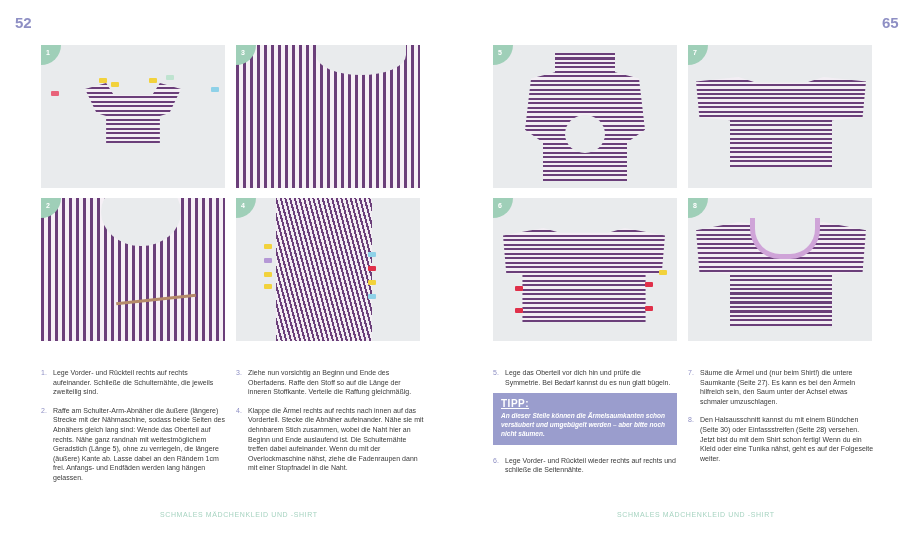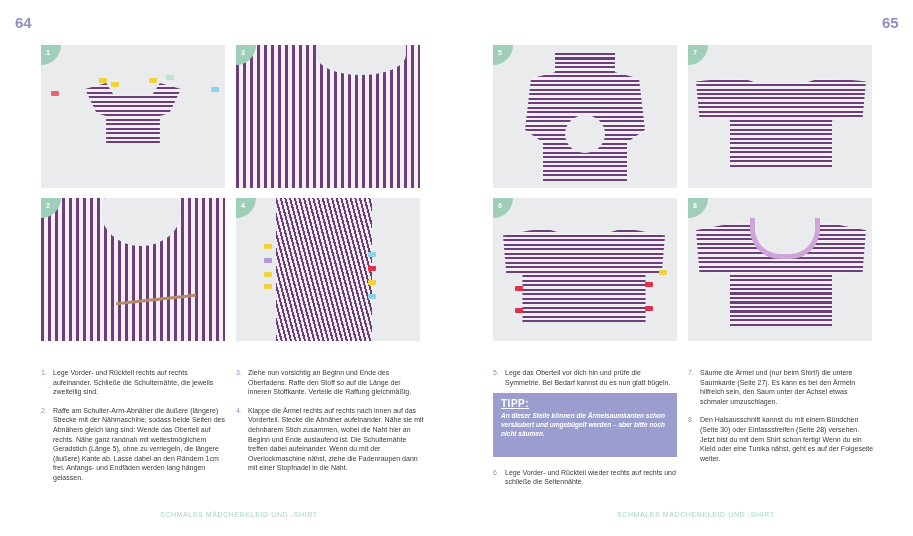--- a/index.html
+++ b/index.html
@@ -12,29 +12,29 @@
            padding:4px 0 0 5px; box-sizing:border-box; z-index:3; }
   .stripe-h { background: repeating-linear-gradient(0deg, #6b3f7a 0 2px, #f3eef4 2px 4.5px); }
   .stripe-v { background: repeating-linear-gradient(90deg, #6b3f7a 0 3px, #f6f0f6 3px 7px); }
   .stripe-d { background: repeating-linear-gradient(75deg, #6b3f7a 0 2px, #f3eef4 2px 4.5px); }
   .shape { position:absolute; }
   .clip { position:absolute; width:8px; height:5px; border-radius:1px; }
   .col { position:absolute; font-size:7px; line-height:9.6px; color:#3a3a3a; }
   .col ol { margin:0; padding:0; list-style:none; }
   .col li { position:relative; padding-left:12px; margin-bottom:9px; }
   .col li .n { position:absolute; left:0; top:0; color:#8e8fc4; }
-  .tip { background:#9a9dcd; color:#fff; padding:6px 8px 19px 8px; margin:6px 0 11px 0; }
+  .tip { background:#9a9dcd; color:#fff; padding:6px 8px 7px 8px; margin:6px 0 11px 0; }
   .tip .tt { font-size:10px; font-weight:bold; text-decoration:underline; letter-spacing:0.5px; margin-bottom:2px; }
   .tip .tx { font-size:6.5px; line-height:9px; font-style:italic; font-weight:bold; }
   .footer { position:absolute; top:511px; font-size:7px; color:#a6d3c0; letter-spacing:0.6px; }
 </style>
 </head>
 <body>
 
-<div class="page-num" style="left:15px;">64</div>
+<div class="page-num" style="left:15px;">52</div>
 
 <div class="photo" style="left:41px;top:45px;width:184px;height:143px;">
   <div class="badge">1</div>
   <div class="shape stripe-h" style="left:44px;top:38px;width:96px;height:60px;clip-path:polygon(0 10%,22% 0,30% 20%,70% 20%,78% 0,100% 10%,88% 50%,78% 55%,78% 100%,22% 100%,22% 55%,12% 50%);"></div>
   <div class="clip" style="left:58px;top:33px;background:#f2d23c;"></div>
   <div class="clip" style="left:70px;top:37px;background:#f2d23c;"></div>
   <div class="clip" style="left:108px;top:33px;background:#f2d23c;"></div>
   <div class="clip" style="left:125px;top:30px;background:#bfe3d0;"></div>
   <div class="clip" style="left:10px;top:46px;background:#e8637a;"></div>
   <div class="clip" style="left:170px;top:42px;background:#8ed1e8;"></div>

